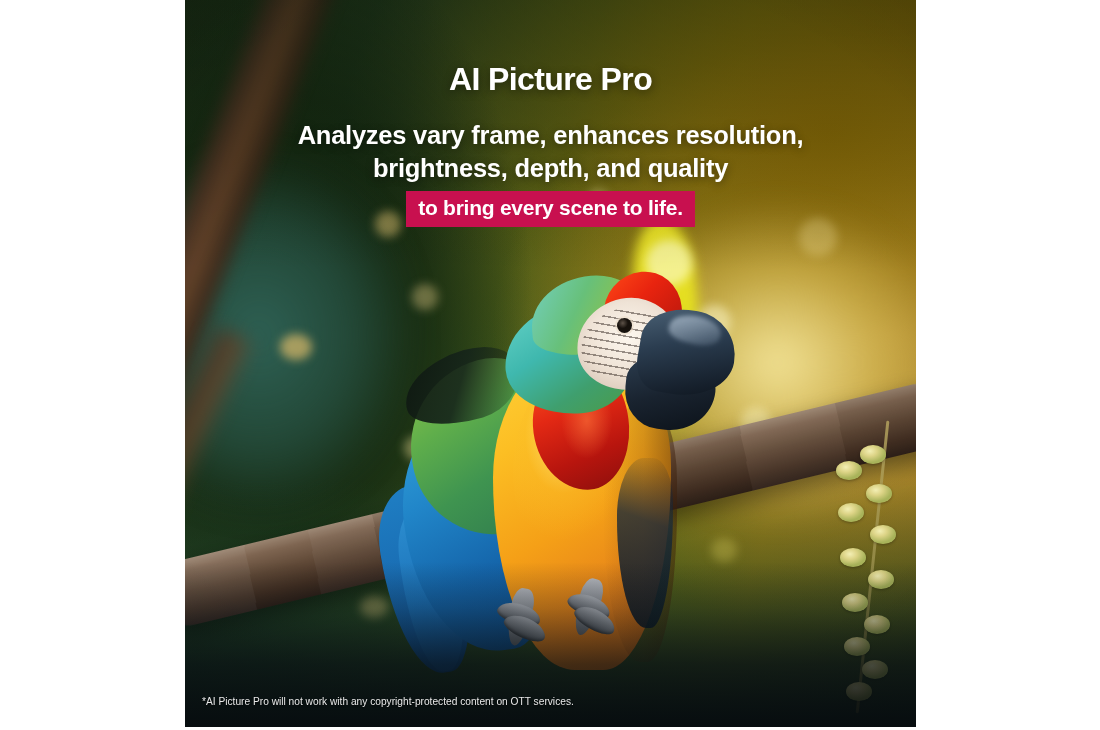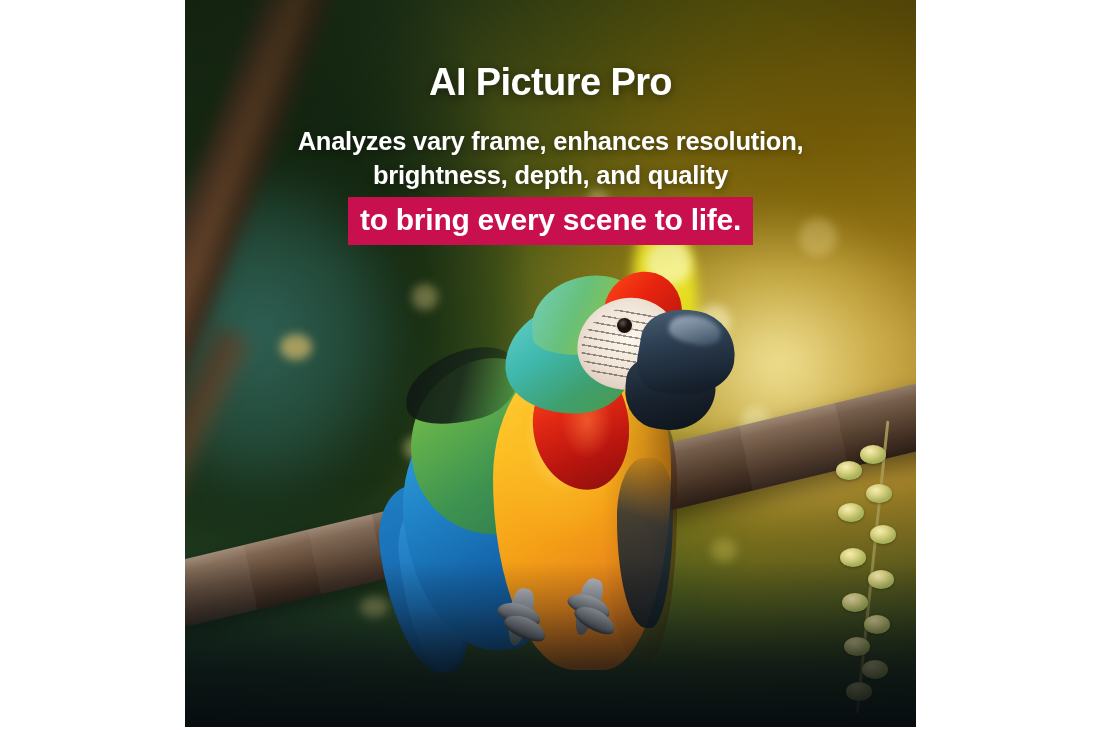--- a/index.html
+++ b/index.html
@@ -257,34 +257,34 @@
     background:linear-gradient(0deg, rgba(6,10,14,.92) 0%, rgba(8,14,18,.72) 38%, rgba(10,16,20,.28) 72%, rgba(10,16,20,0) 100%);
   }
   .scrim-top{
     position:absolute; left:0; top:0; width:100%; height:270px; pointer-events:none;
     background:linear-gradient(180deg, rgba(10,20,8,.40) 0%, rgba(10,20,8,.18) 55%, rgba(10,20,8,0) 100%);
   }
 
   
   .copy{ position:absolute; left:0; top:0; width:100%; text-align:center; z-index:9; }
   .headline{
-    margin-top:62px; color:#fff; font-size:38px; font-weight:700;
+    margin-top:62px; color:#fff; font-size:32px; font-weight:700;
     letter-spacing:-.6px; line-height:1.08;
     text-shadow:0 2px 10px rgba(0,0,0,.45);
   }
   .sub{
     margin-top:22px; color:#fff; font-size:25.5px; font-weight:700;
     line-height:1.33; letter-spacing:-.25px;
     text-shadow:0 2px 8px rgba(0,0,0,.42);
   }
   .sub-line{ display:block; }
   .hl-wrap{ display:block; margin-top:4px; }
   .hl{
     display:inline-block; background:#c8104f; color:#fff;
-    padding:3px 12px 5px; font-size:30px; font-weight:700; letter-spacing:-.25px;
+    padding:3px 12px 5px; font-size:21px; font-weight:700; letter-spacing:-.25px;
     text-shadow:none;
   }
 
   
   .foot{
     position:absolute; left:17px; bottom:16px; z-index:10;
     color:#e9e9e9; font-size:10.2px; line-height:1.62; text-align:left;
     text-shadow:0 1px 2px rgba(0,0,0,.75);
   }
   .foot div{ white-space:nowrap; }
@@ -380,16 +380,17 @@
       <div class="sub">
         <span class="sub-line">Analyzes vary frame, enhances resolution,</span>
         <span class="sub-line">brightness, depth, and quality</span>
         <span class="hl-wrap">
           <span class="hl">to bring every scene to life.</span>
         </span>
       </div>
     </div>
 
     <div class="foot">
+      <div>*AI Picture Pro will not work with any copyright-protected content on OTT services.</div>
     </div>
 
   </div>
 </div>
 
 </body></html>

